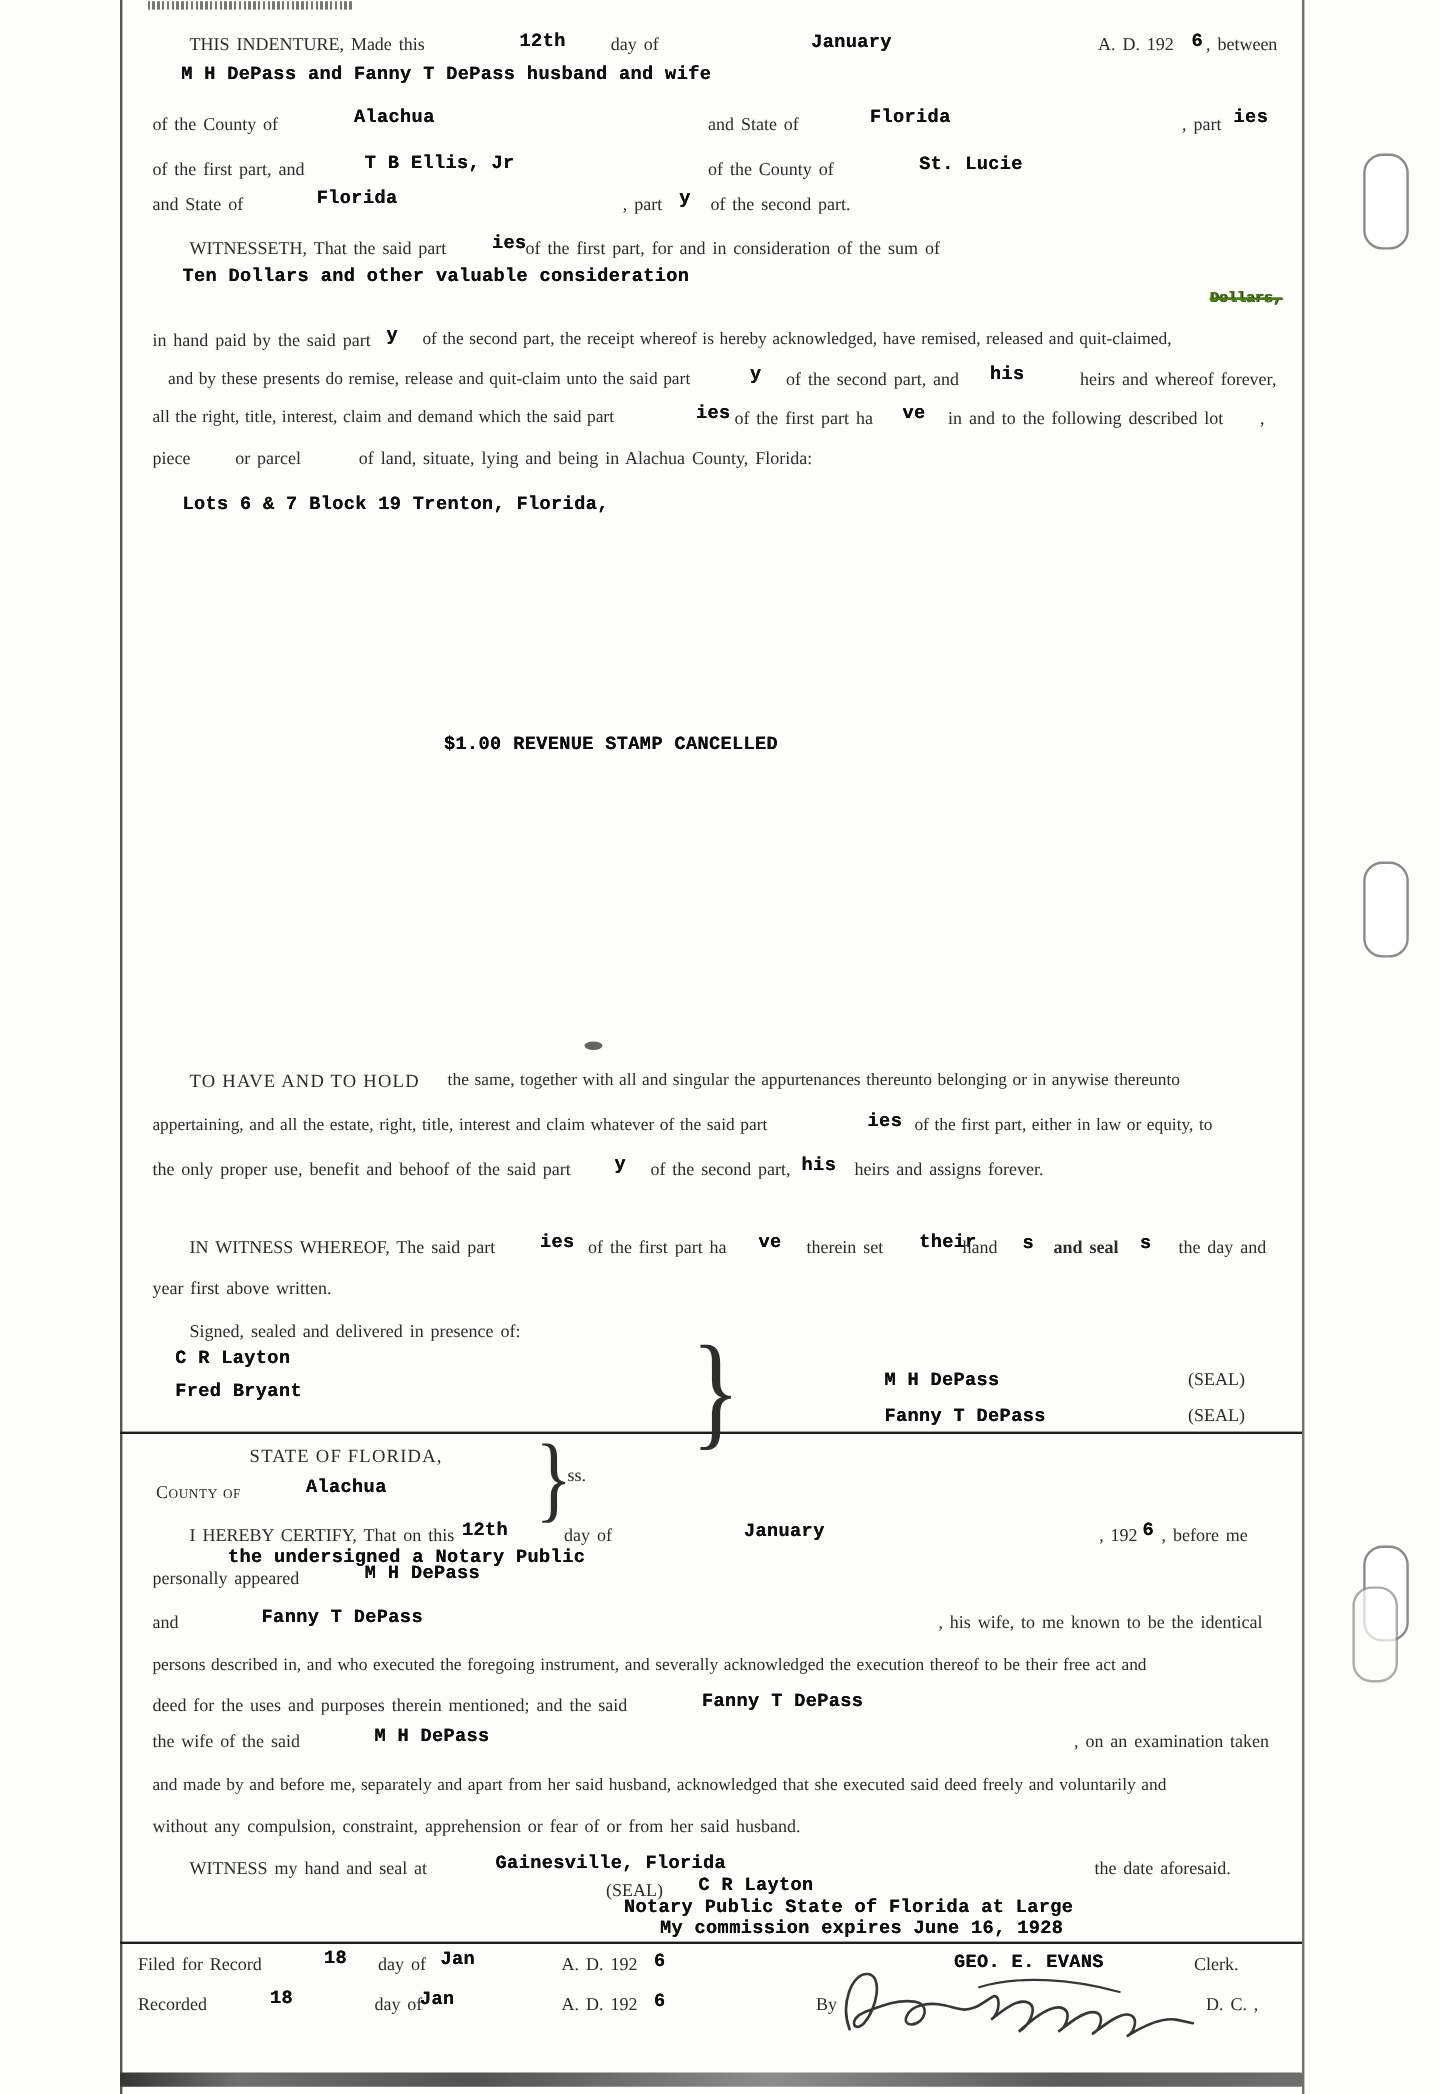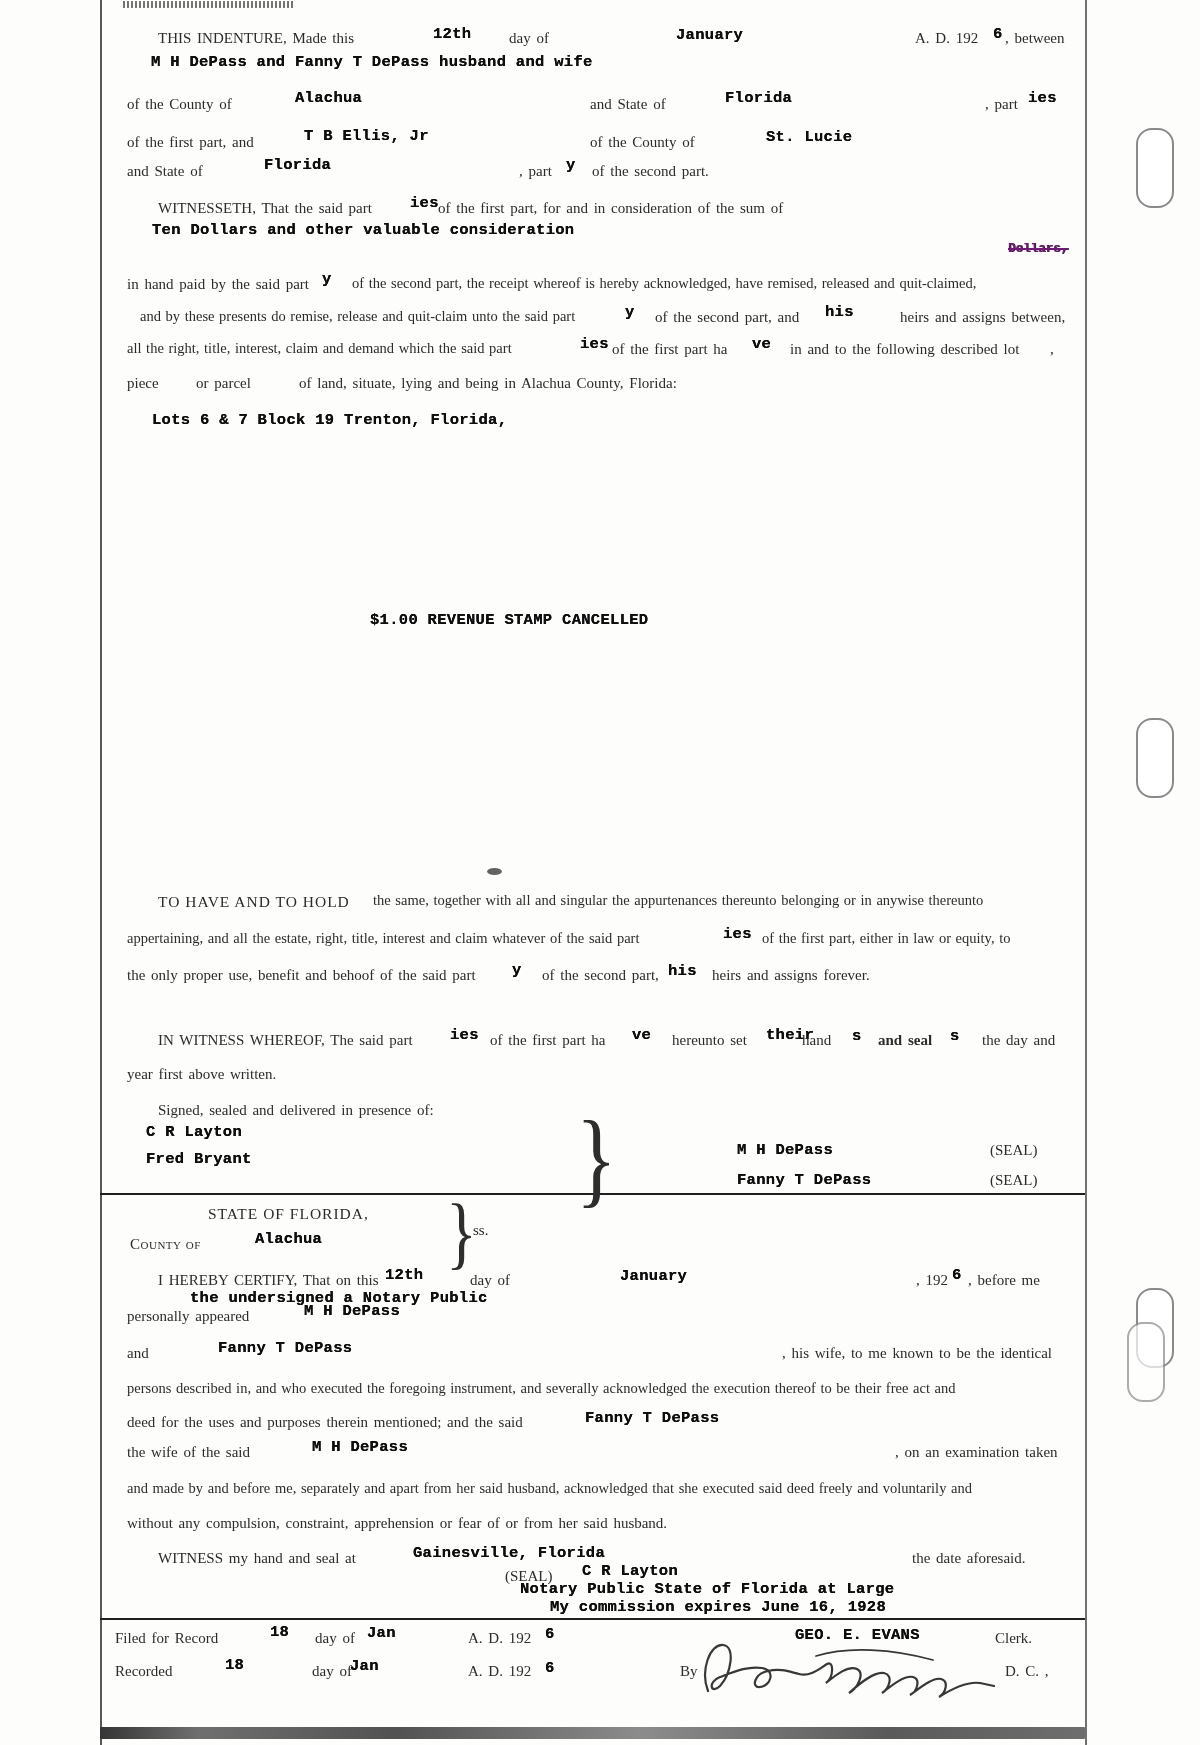--- a/index.html
+++ b/index.html
@@ -13,21 +13,21 @@
   .p{font-family:"Liberation Serif","DejaVu Serif",serif;font-size:15px;color:#2b2b2b;word-spacing:2px;}
   
   .pl{font-family:"Liberation Serif","DejaVu Serif",serif;font-size:14.5px;color:#2b2b2b;word-spacing:1px;}
   
   .sc{font-family:"Liberation Serif","DejaVu Serif",serif;font-size:15px;color:#2b2b2b;font-variant:small-caps;letter-spacing:.5px;}
   
   .cap{font-family:"Liberation Serif","DejaVu Serif",serif;font-size:15.5px;color:#2b2b2b;letter-spacing:1px;}
   
   .t{font-family:"Liberation Mono","DejaVu Sans Mono",monospace;font-weight:700;font-size:15.5px;color:#0e0e0e;letter-spacing:.3px;text-shadow:0 0 .4px #000;}
   
-  .st{font-family:"Liberation Mono","DejaVu Sans Mono",monospace;font-weight:700;font-size:12.5px;color:#701a75;text-decoration:line-through;text-decoration-thickness:2px;text-shadow:.8px 0 #222;}
+  .st{font-family:"Liberation Mono","DejaVu Sans Mono",monospace;font-weight:700;font-size:12.5px;color:#4d7c0f;text-decoration:line-through;text-decoration-thickness:2px;text-shadow:.8px 0 #222;}
   .brace{position:absolute;font-family:"Liberation Serif",serif;font-weight:400;color:#2e2e2e;line-height:1;transform:scaleX(.8);transform-origin:left top;}
   .vline{position:absolute;top:0;width:2px;height:1745px;background:rgba(45,45,45,.8);}
   .rule{position:absolute;height:2px;background:#1f1f1f;}
   .hole{position:absolute;border:2px solid #8a8a8a;border-radius:16px;background:#fff;}
   .microprint{position:absolute;opacity:.65;filter:blur(.4px);
     background:repeating-linear-gradient(90deg,#2d2d2d 0 2px,transparent 2px 4px);}
   .smudge{position:absolute;background:#3d3d3d;border-radius:50%;filter:blur(.6px);opacity:.8;}
   .band{position:absolute;border-radius:1px;
     background:linear-gradient(90deg,#353535,#6f6f6f 10%,#525252 30%,#8c8c8c 55%,#5a5a5a 80%,#6e6e6e);}
   svg.sig{position:absolute;overflow:visible;}
@@ -89,21 +89,21 @@
     <span class="seg p" style="left: 438px; top: 200px;">of the first part, for and in consideration of the sum of</span>
     <span class="seg t" style="left: 152px; top: 222px;">Ten Dollars and other valuable consideration</span>
     <span class="seg st" style="left: 1008px; top: 243px;">Dollars,</span>
     <span class="seg p" style="left: 127px; top: 276px;">in hand paid by the said part</span>
     <span class="seg t" style="left: 322px; top: 271px;">y</span>
     <span class="seg pl" style="left: 352px; top: 276px;">of the second part, the receipt whereof is hereby acknowledged, have remised, released and quit-claimed,</span>
     <span class="seg pl" style="left: 140px; top: 309px;">and by these presents do remise, release and quit-claim unto the said part</span>
     <span class="seg t" style="left: 625px; top: 304px;">y</span>
     <span class="seg p" style="left: 655px; top: 309px;">of the second part, and</span>
     <span class="seg t" style="left: 825px; top: 304px;">his</span>
-    <span class="seg p" style="left: 900px; top: 309px;">heirs and assigns between,</span>
+    <span class="seg p" style="left: 900px; top: 309px;">heirs and whereof forever,</span>
     <span class="seg pl" style="left: 127px; top: 341px;">all the right, title, interest, claim and demand which the said part</span>
     <span class="seg t" style="left: 580px; top: 336px;">ies</span>
     <span class="seg p" style="left: 612px; top: 341px;">of the first part ha</span>
     <span class="seg t" style="left: 752px; top: 336px;">ve</span>
     <span class="seg p" style="left: 790px; top: 341px;">in and to the following described lot</span>
     <span class="seg p" style="left: 1050px; top: 341px;">,</span>
     <span class="seg p" style="left: 127px; top: 375px;">piece</span>
     <span class="seg p" style="left: 196px; top: 375px;">or parcel</span>
     <span class="seg p" style="left: 299px; top: 375px;">of land, situate, lying and being in Alachua County, Florida:</span>
     <span class="seg t" style="left: 152px; top: 412px;">Lots 6 &amp; 7 Block 19 Trenton, Florida,</span>
@@ -115,21 +115,21 @@
     <span class="seg pl" style="left: 762px; top: 931px;">of the first part, either in law or equity, to</span>
     <span class="seg p" style="left: 127px; top: 967px;">the only proper use, benefit and behoof of the said part</span>
     <span class="seg t" style="left: 512px; top: 962px;">y</span>
     <span class="seg p" style="left: 542px; top: 967px;">of the second part,</span>
     <span class="seg t" style="left: 668px; top: 963px;">his</span>
     <span class="seg p" style="left: 712px; top: 967px;">heirs and assigns forever.</span>
     <span class="seg p" style="left: 158px; top: 1032px;">IN WITNESS WHEREOF, The said part</span>
     <span class="seg t" style="left: 450px; top: 1027px;">ies</span>
     <span class="seg p" style="left: 490px; top: 1032px;">of the first part ha</span>
     <span class="seg t" style="left: 632px; top: 1027px;">ve</span>
-    <span class="seg p" style="left: 672px; top: 1032px;">hereunto set</span>
+    <span class="seg p" style="left: 672px; top: 1032px;">therein set</span>
     <span class="seg t" style="left: 766px; top: 1027px;">their</span>
     <span class="seg p" style="left: 802px; top: 1032px;">hand</span>
     <span class="seg t" style="left: 852px; top: 1028px;">s</span>
     <span class="seg p" style="left: 878px; top: 1032px; font-weight: bold;">and seal</span>
     <span class="seg t" style="left: 950px; top: 1028px;">s</span>
     <span class="seg p" style="left: 982px; top: 1032px;">the day and</span>
     <span class="seg p" style="left: 127px; top: 1066px;">year first above written.</span>
     <span class="seg p" style="left: 158px; top: 1102px;">Signed, sealed and delivered in presence of:</span>
     <span class="seg t" style="left: 146px; top: 1124px;">C R Layton</span>
     <span class="seg t" style="left: 146px; top: 1151px;">Fred Bryant</span>

